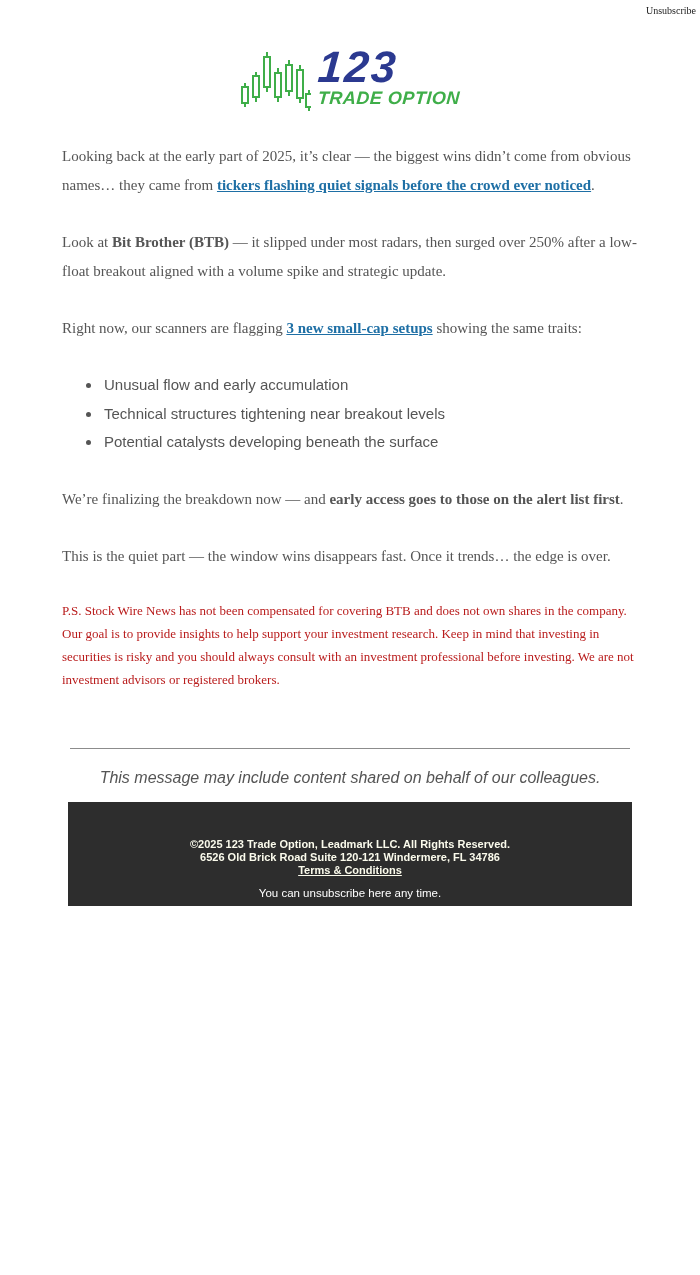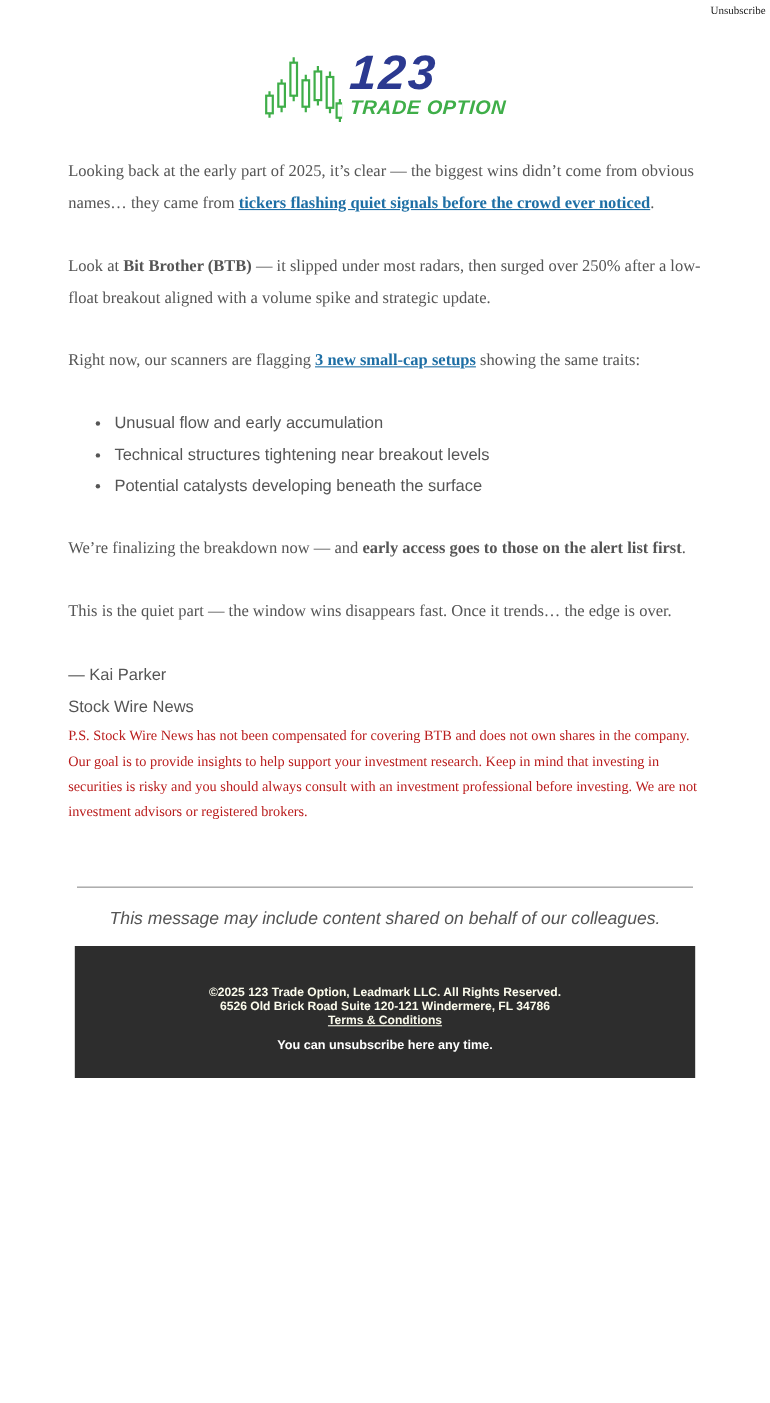--- a/index.html
+++ b/index.html
@@ -43,30 +43,30 @@
     font-size:13px; line-height:23px; margin-top:7px; color:#b91c1c;
   }
   .divider {
     border:none; border-top:1px solid #8c8c8c; width:560px; margin:57px auto 0;
   }
   .colleagues-note {
     text-align:center; font-style:italic; font-size:16px; color:#555555; margin-top:20px;
   }
   .footer-box {
     width:564px; margin:15px auto 0; background:#2d2d2d;
-    padding:36px 20px 0; box-sizing:border-box; height:120px;
+    padding:36px 20px 0; box-sizing:border-box; height:104px;
     text-align:center; color:#fbfbec;
     font-size:11px; line-height:13px; font-weight:bold;
   }
   .footer-box a {
     color:#fbfbec; text-decoration:underline; cursor:pointer; display:inline-block;
   }
   .footer-line { display:block; }
   .footer-unsub {
-    margin-top:10px; font-size:11.5px; color:#ffffff; font-weight:bold;
+    margin-top:10px; font-size:11.5px; color:#ffffff; font-weight:normal;
   }
 </style>
 </head>
 <body>
 
 <a class="unsubscribe-top">Unsubscribe</a>
 
 <div class="logo-wrap">
   <svg class="logo-icon" width="72" height="62" viewBox="0 0 72 62" fill="none" stroke="#3fae49" stroke-width="2">
     <line x1="6" y1="33" x2="6" y2="57"></line>
@@ -103,24 +103,20 @@
     <li>Unusual flow and early accumulation</li>
     <li>Technical structures tightening near breakout levels</li>
     <li>Potential catalysts developing beneath the surface</li>
   </ul>
 
   <p><span>We’re finalizing the breakdown now — and </span><b>early access goes to those on the alert list first</b><span>.</span></p>
 
 
   <p>This is the quiet part — the window wins disappears fast. Once it trends… the edge is over.</p>
 
-  <div class="signature">
-    <div>— Kai Parker</div>
-    <div>Stock Wire News</div>
-  </div>
 
   <p class="ps tight">P.S. Stock Wire News has not been compensated for covering BTB and does not own shares in the company. Our goal is to provide insights to help support your investment research. Keep in mind that investing in securities is risky and you should always consult with an investment professional before investing. We are not investment advisors or registered brokers.</p>
 
 </div>
 
 <hr class="divider">
 
 <div class="colleagues-note">This message may include content shared on behalf of our colleagues.</div>
 
 <div class="footer-box">

